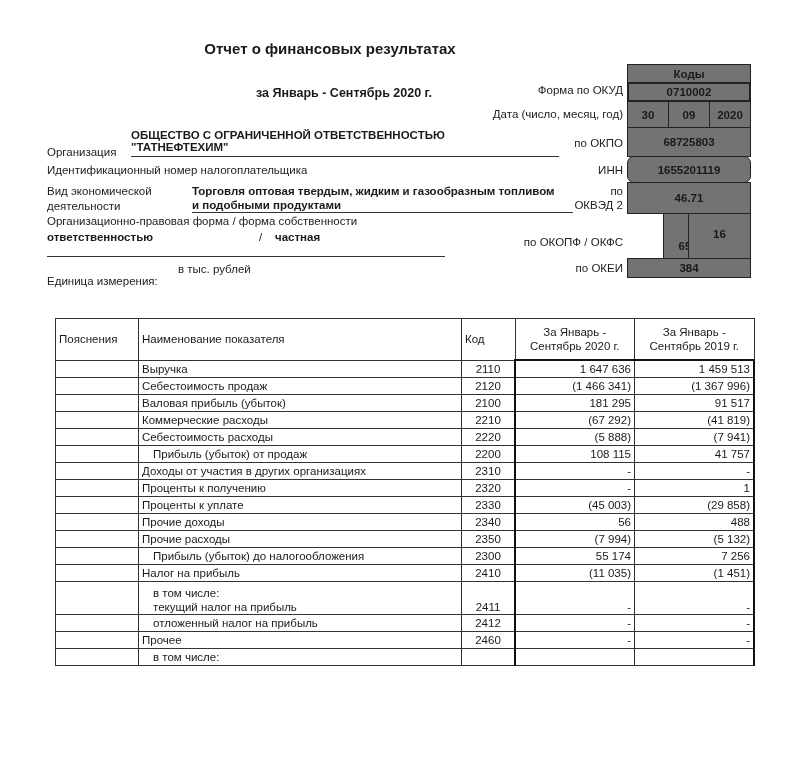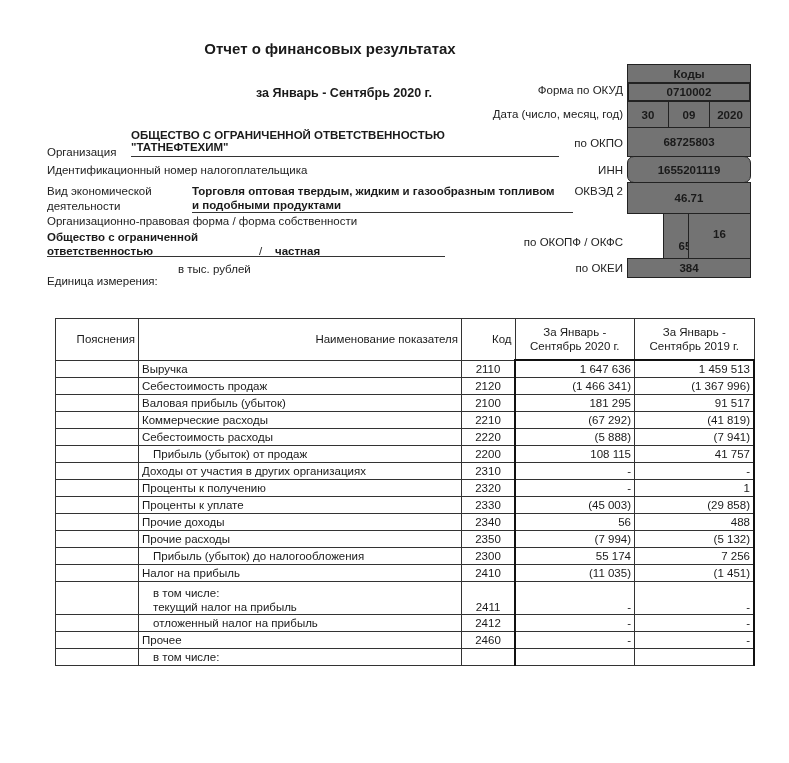--- a/index.html
+++ b/index.html
@@ -13,21 +13,21 @@
   .bold { font-weight:bold; font-size:11.5px; }
   .uline { border-bottom:1.5px solid #333; }
 
   
   .codes { position:absolute; left:627px; top:64px; width:124px; }
   .codes .cell { position:absolute; box-sizing:border-box; border:1.5px solid #222; display:flex; align-items:center; justify-content:center; font-weight:bold; font-size:11.5px; background:#737373;}
 
   
   table.main { position:absolute; left:55px; top:318px; border-collapse:collapse; font-size:11.5px; }
   table.main td, table.main th { border:1px solid #333; padding:0 3px; height:16px; line-height:16px; }
-  table.main th { font-weight:normal; height:40px; line-height:14px; text-align:right; }
+  table.main th { font-weight:normal; height:40px; line-height:14px; text-align:left; }
   .c-notes { width:76px; }
   .c-name { width:305px; }
   .c-code { width:46px; text-align:center; }
   .c-v1 { width:112px; text-align:right; }
   .c-v2 { width:112px; text-align:right; }
   .indent { padding-left:14px !important; }
   .thickbox-l { border-left:2px solid #111 !important; }
   .thickbox-r { border-right:2px solid #111 !important; }
   .thick-top { border-top:2px solid #111 !important; }
   .thick-bot { border-bottom:2px solid #111 !important; }
@@ -37,20 +37,21 @@
 <body>
 
 <div class="abs title">Отчет о финансовых результатах</div>
 <div class="abs subtitle">за Январь - Сентябрь 2020 г.</div>
 
 <div class="abs lbl-r" style="left:430px; width:193px; top:84px;">Форма по ОКУД</div>
 <div class="abs lbl-r" style="left:430px; width:193px; top:108px;">Дата (число, месяц, год)</div>
 <div class="abs lbl-r" style="left:430px; width:193px; top:137px;">по ОКПО</div>
 <div class="abs lbl-r" style="left:430px; width:193px; top:164px;">ИНН</div>
 <div class="abs lbl-r" style="left:430px; width:193px; top:184px; line-height:14px;">
+  <div>по</div>
   <div>ОКВЭД 2</div>
 </div>
 <div class="abs lbl-r" style="left:430px; width:193px; top:236px;">по ОКОПФ / ОКФС</div>
 <div class="abs lbl-r" style="left:430px; width:193px; top:262px;">по ОКЕИ</div>
 
 <div class="codes">
   <div class="cell" style="left:0; top:0; width:124px; height:19px;">Коды</div>
   <div class="cell" style="left:0; top:18px; width:124px; height:20px; border-width:2px;">0710002</div>
   <div class="cell" style="left:0; top:37px; width:42px; height:27px;">30</div>
   <div class="cell" style="left:41px; top:37px; width:42px; height:27px;">09</div>
@@ -74,21 +75,20 @@
   <div>Вид экономической</div>
   <div>деятельности</div>
 </div>
 <div class="abs uline" style="left:178px; top:184px; width:381px; height:28px; line-height:14px;margin-left:14px;">
   <div class="bold">Торговля оптовая твердым, жидким и газообразным топливом</div>
   <div class="bold">и подобными продуктами</div>
 </div>
 
 <div class="abs lbl" style="left:47px; top:215px;">Организационно-правовая форма / форма собственности</div>
 <div class="abs uline" style="left:47px; top:230px; width:398px; height:26px; line-height:14px;">
-  <div class="bold">Общество с ограниченной</div>
   <div class="bold" style="position:relative;">
     <span>ответственностью</span>
     <span style="position:absolute; left:212px; font-weight:normal;">/</span>
     <span style="position:absolute; left:228px;">частная</span>
   </div>
 </div>
 
 <div class="abs lbl" style="left:47px; top:275px;">Единица измерения:</div>
 <div class="abs lbl" style="left:178px; top:263px;">в тыс. рублей</div>
 

